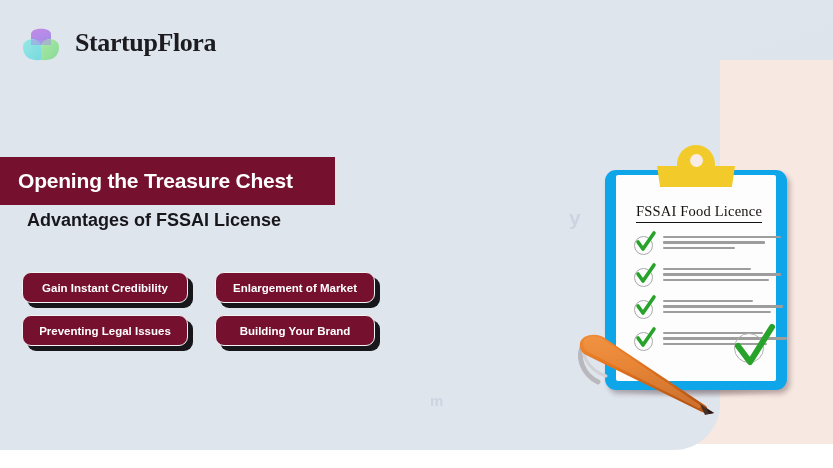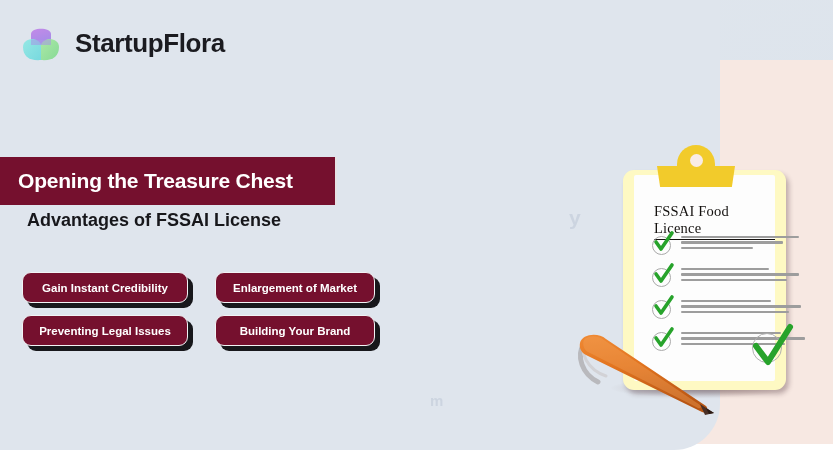--- a/index.html
+++ b/index.html
@@ -82,20 +82,21 @@
   .logo-mark {
     width: 46px;
     height: 46px;
     position: relative;
   }
   .logo-text {
     font-size: 26px;
     font-weight: 800;
     color: #1b1b20;
     letter-spacing: -0.4px;
+    font-family: Liberation Serif, serif;
   }
 
   
   .banner {
     position: absolute;
     left: 0;
     top: 157px;
     width: 337px;
     height: 48px;
     background: #75102e;
@@ -156,25 +157,25 @@
     position: absolute;
     left: 6px;
     top: 216px;
     width: 178px;
     height: 20px;
     background: radial-gradient(ellipse at center, rgba(80,50,45,0.28) 0%, rgba(80,50,45,0) 72%);
     border-radius: 50%;
   }
   .cb-board {
     position: absolute;
-    left: 18px;
+    left: 0;
     top: 8px;
-    width: 163px;
+    width: 182px;
     height: 220px;
-    background: #fef9c3;
+    background: #0ea5e9;
     border-radius: 11px;
     box-shadow: 3px 4px 5px rgba(60,30,40,0.3);
   }
   .cb-paper {
     position: absolute;
     left: 11px;
     top: 5px;
     right: 11px;
     bottom: 9px;
     background: #fdfdfd;

